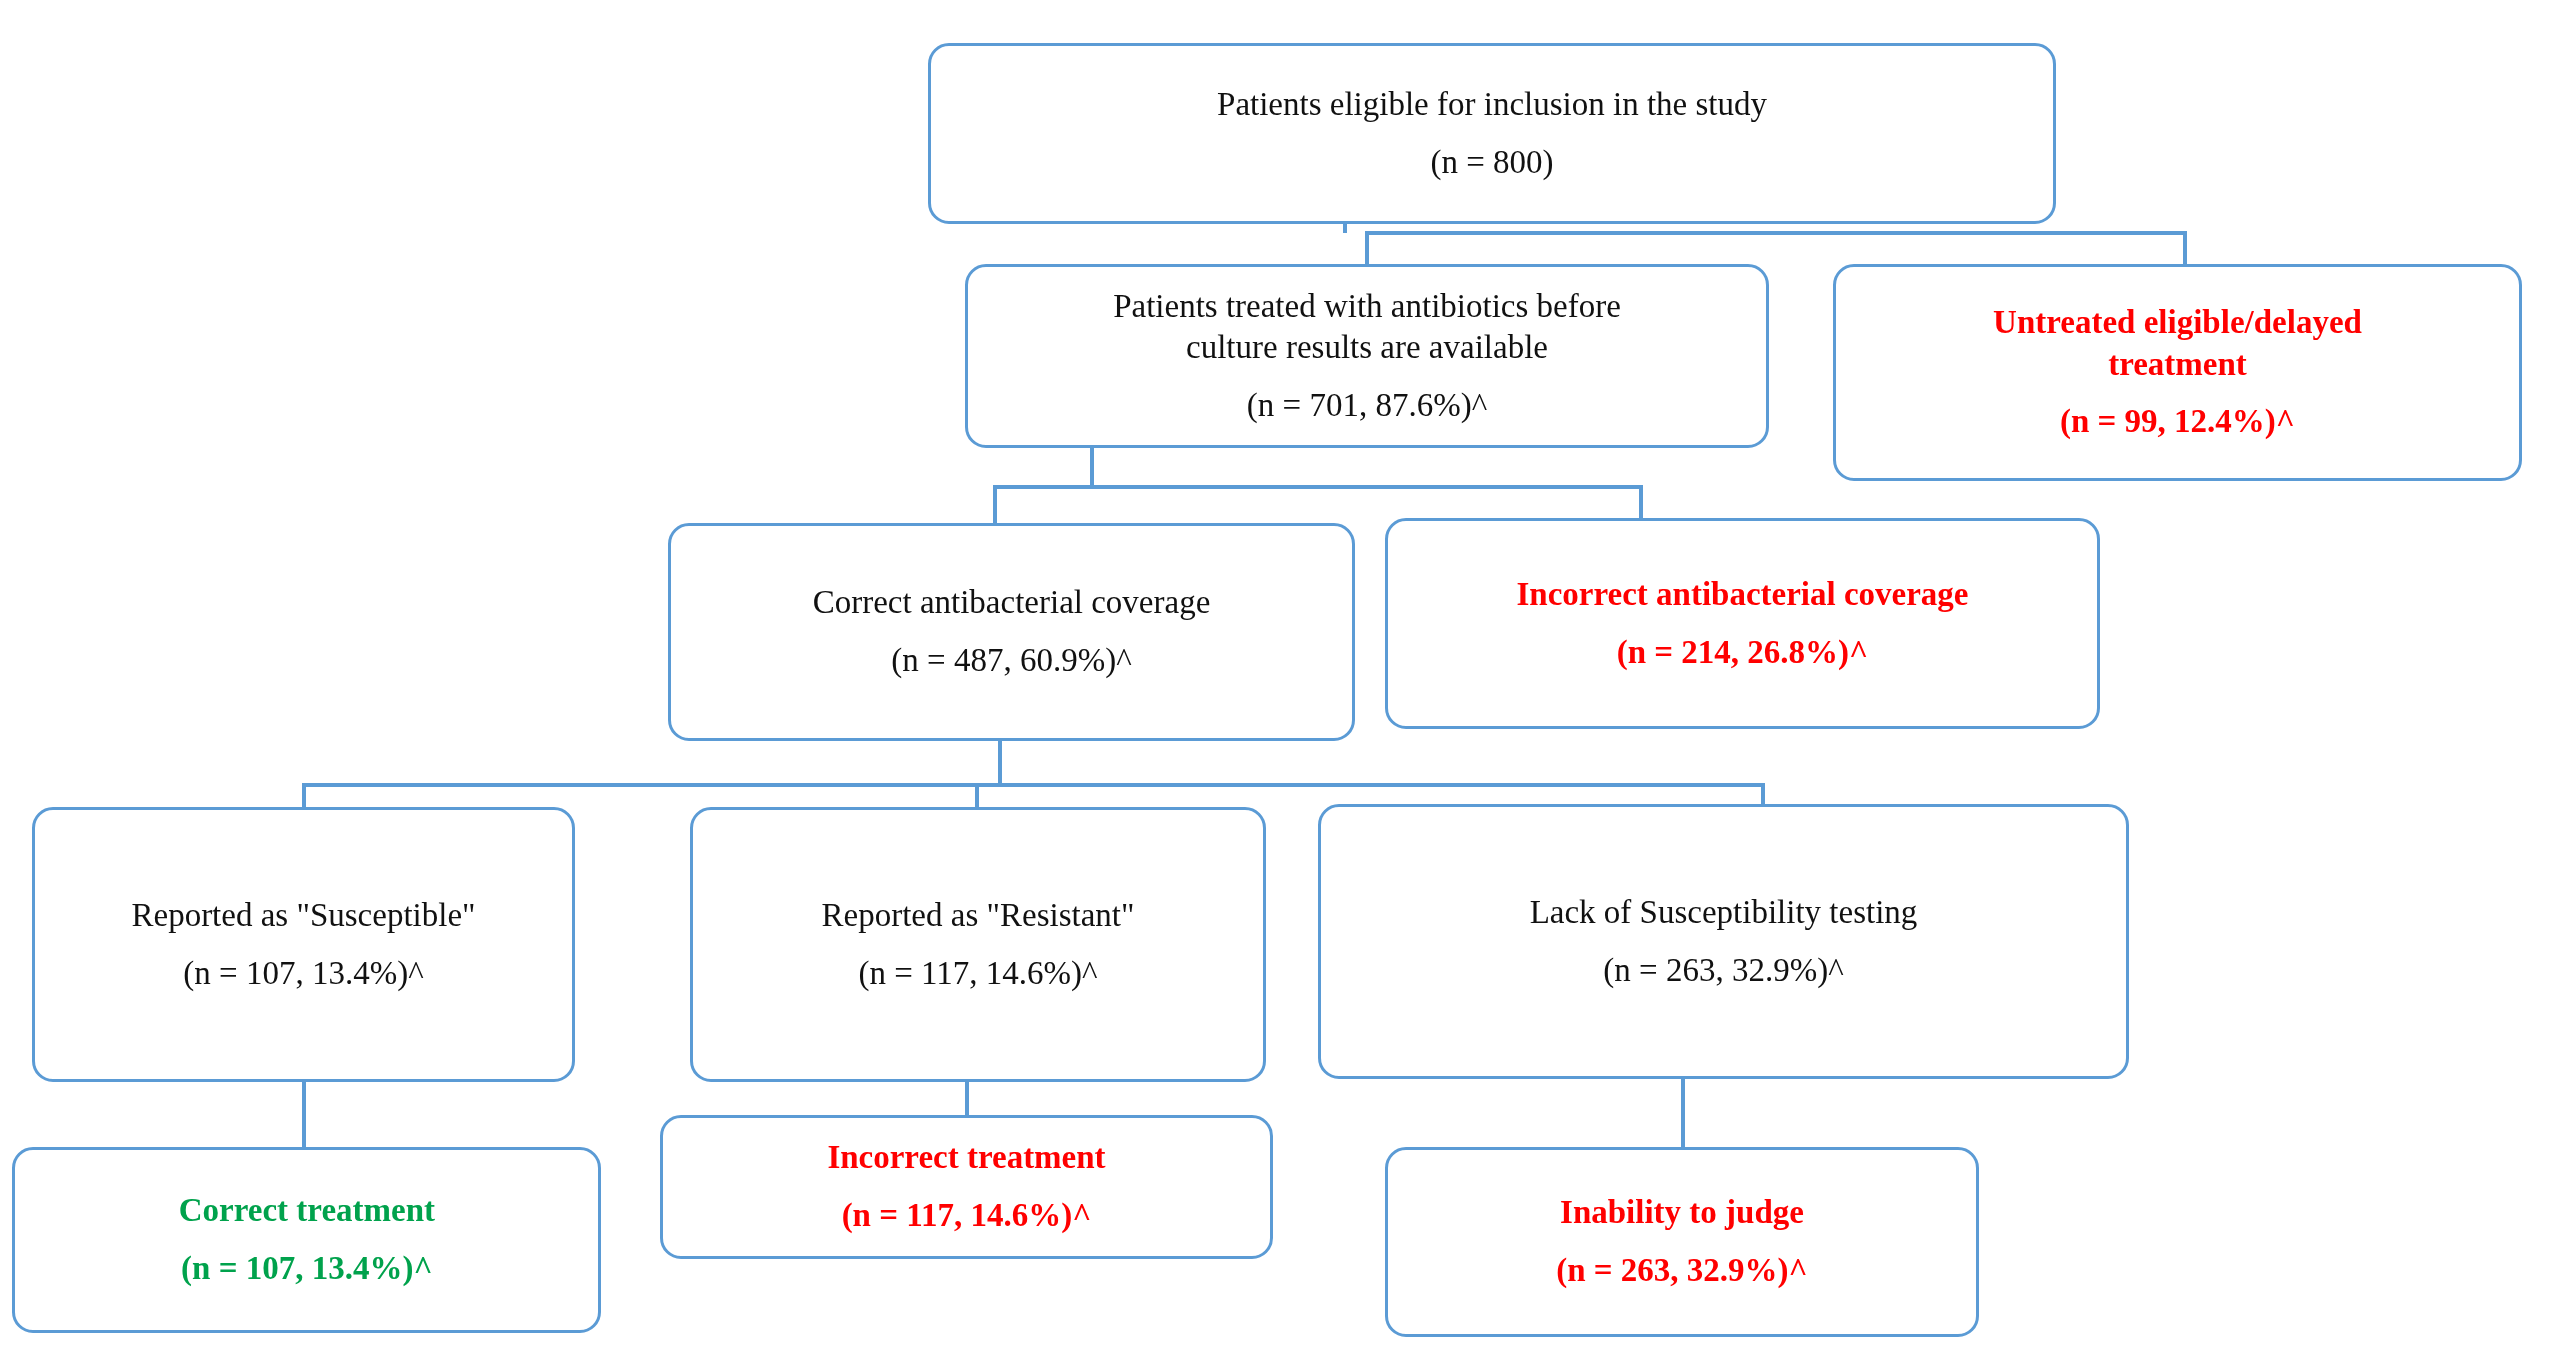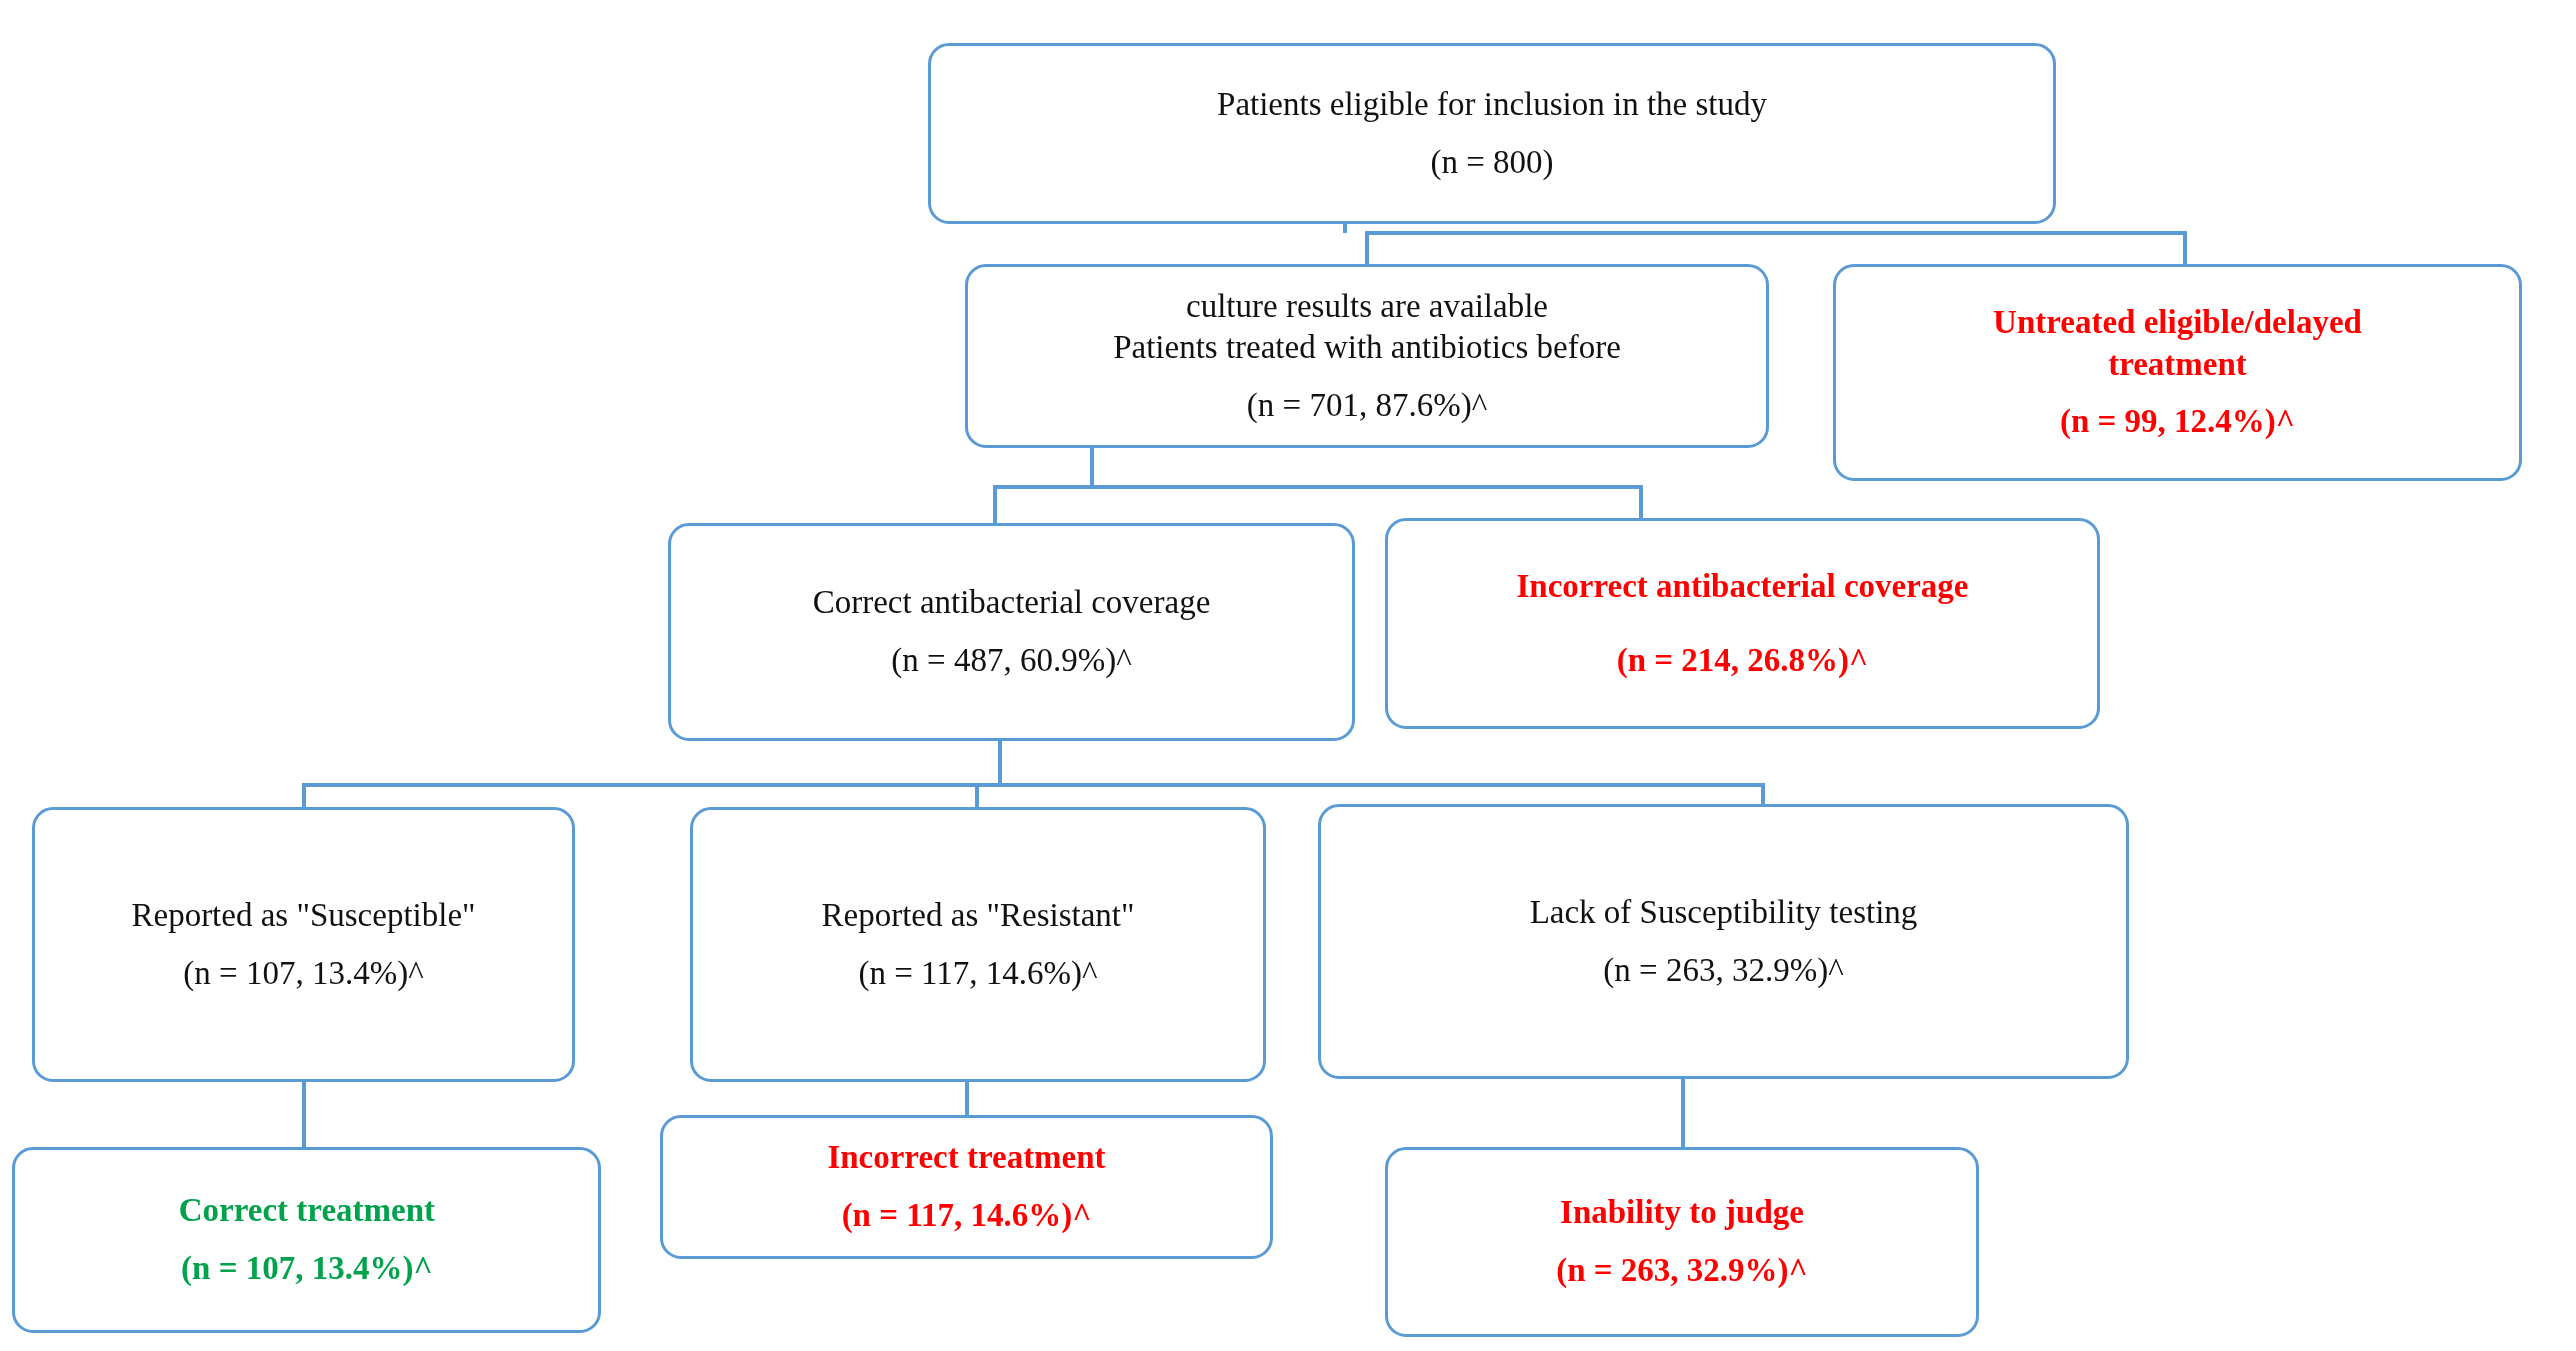--- a/index.html
+++ b/index.html
@@ -77,40 +77,40 @@
   <div class="conn v" style="left:965px; top:1081px; height:67px;"></div>
   <div class="conn v" style="left:1681px; top:1078px; height:69px;"></div>
 
   <div class="node" style="left:928px; top:17.4px; width:1128px; height:181px;margin-top:26px;">
     <span class="line ln-title txt-black">Patients eligible for inclusion in the study</span>
     <span class="gap-sm"></span>
     <span class="line ln-count txt-black">(n = 800)</span>
   </div>
 
   <div class="node" style="left:965px; top:264px; width:804px; height:184px;">
+    <span class="line ln-title txt-black">Patients treated with antibiotics before</span>
     <span class="line ln-title txt-black">culture results are available</span>
-    <span class="line ln-title txt-black">Patients treated with antibiotics before</span>
     <span class="gap-sm"></span>
     <span class="line ln-count txt-black">(n = 701, 87.6%)^</span>
   </div>
 
   <div class="node" style="left:1833px; top:264px; width:689px; height:217px;">
     <span class="line ln-title txt-red">Untreated  eligible/delayed</span>
     <span class="line ln-title txt-red">treatment</span>
     <span class="gap-sm"></span>
     <span class="line ln-count txt-red">(n = 99, 12.4%)^</span>
   </div>
 
   <div class="node" style="left:668px; top:523px; width:687px; height:218px;">
     <span class="line ln-title txt-black">Correct antibacterial coverage</span>
     <span class="gap-sm"></span>
     <span class="line ln-count txt-black">(n = 487, 60.9%)^</span>
   </div>
 
-  <div class="node" style="left:1385px; top:518px; width:715px; height:211px;gap:8px;">
+  <div class="node" style="left:1385px; top:518px; width:715px; height:211px;">
     <span class="line ln-title txt-red">Incorrect antibacterial coverage</span>
     <span class="gap-sm"></span>
     <span class="line ln-count txt-red">(n = 214, 26.8%)^</span>
   </div>
 
   <div class="node" style="left:32px; top:807px; width:543px; height:275px;">
     <span class="line ln-title txt-black">Reported as "Susceptible"</span>
     <span class="gap-sm"></span>
     <span class="line ln-count txt-black">(n = 107, 13.4%)^</span>
   </div>

